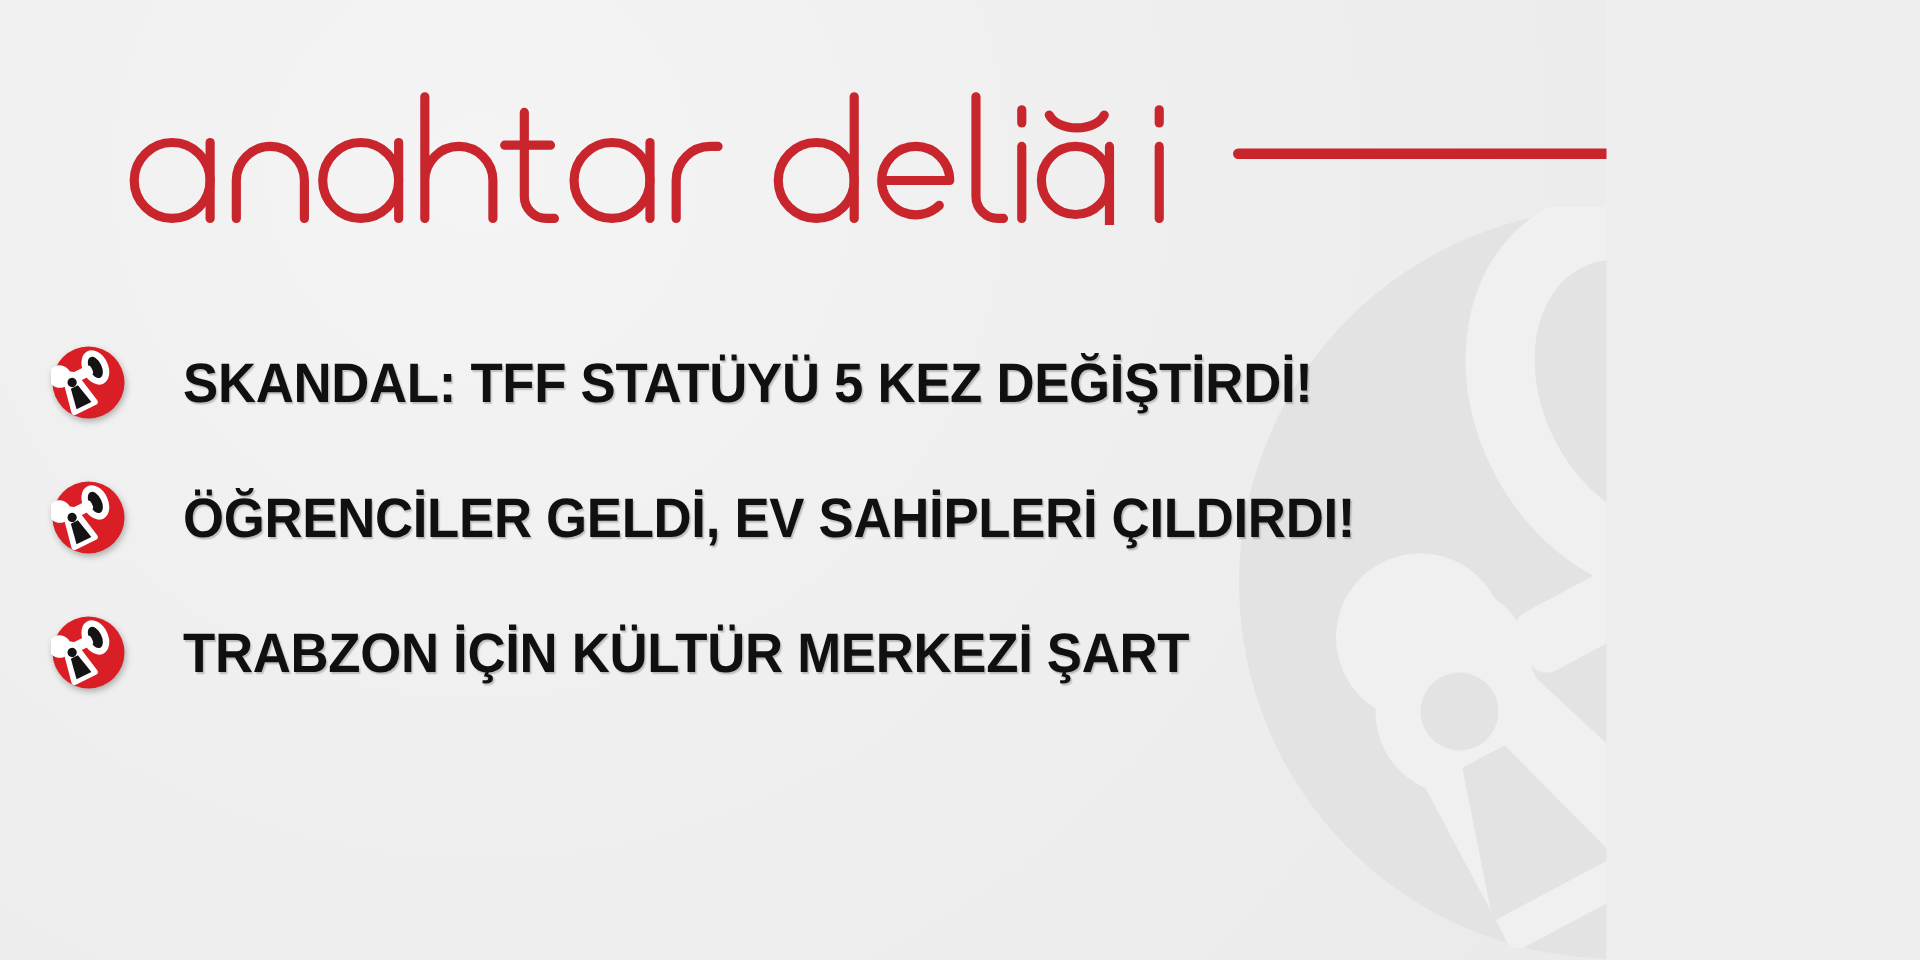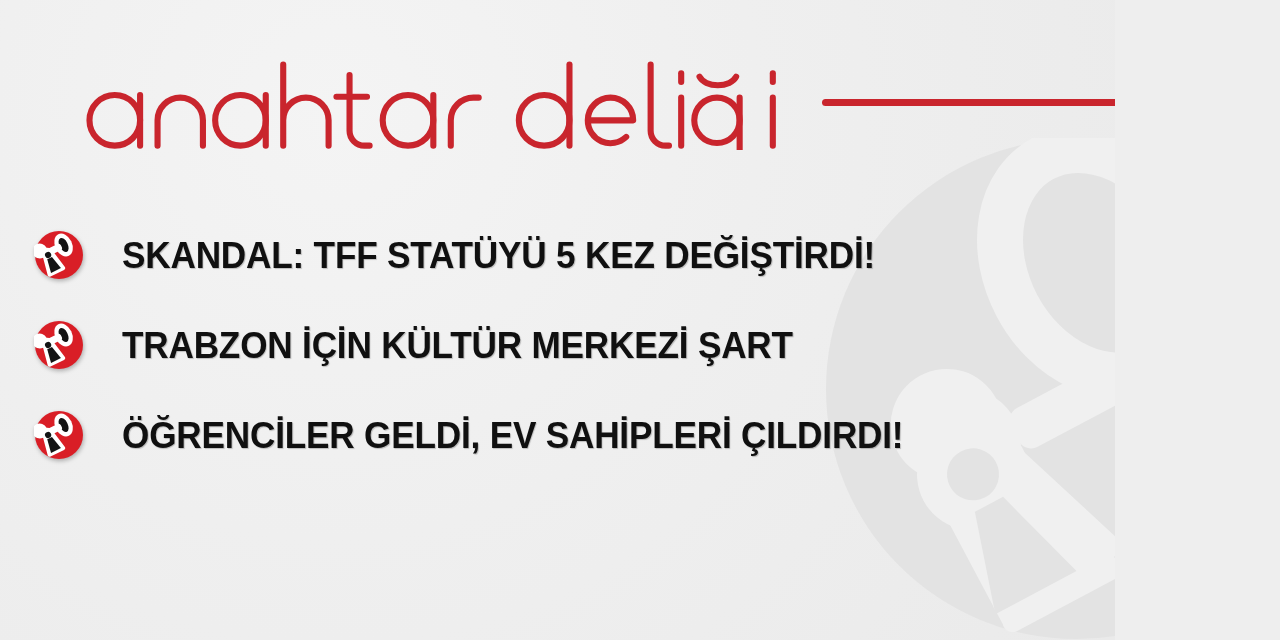--- a/index.html
+++ b/index.html
@@ -14,21 +14,20 @@
     background: #eeeeee;
   }
 
   #stage {
     position: relative;
     width: 1071px;
     height: 640px;
     background:
       radial-gradient(circle at 30% 18%, #f4f4f4 0%, #efefef 45%, #eaeaea 100%);
     overflow: hidden;
-    padding-left: 44px;
   }
 
   
   #watermark {
     position: absolute;
     left: 825px;
     top: 138px;
     width: 502px;
     height: 502px;
     pointer-events: none;
@@ -193,34 +192,34 @@
           <g transform="translate(25,25) rotate(-26) translate(-25,-25)">
             <ellipse cx="33.5" cy="18" rx="8.5" ry="12" fill="#ffffff"></ellipse>
             <ellipse cx="33.5" cy="18" rx="4.2" ry="7.6" fill="#141414"></ellipse>
             <rect x="17" y="14.5" width="14" height="7" rx="2.5" fill="#ffffff"></rect>
             <path d="M17 13 a7.5 7.5 0 1 0 -7.5 7.5 L6 38 a2 2 0 0 0 2 2.6 h15 a2 2 0 0 0 2 -2.6 l-3.5 -17.5 a7.5 7.5 0 0 0 -4.5 -7.5 z" fill="#ffffff"></path>
             <circle cx="15.2" cy="20.2" r="3.1" fill="#141414"></circle>
             <path d="M12.6 23.6 h5.2 L21 37.6 h-11 Z" fill="#141414"></path>
           </g>
         </svg>
       </span>
-      <span class="headline-text">TRABZON İÇİN KÜLTÜR MERKEZİ ŞART</span>
+      <span class="headline-text">ÖĞRENCİLER GELDİ, EV SAHİPLERİ ÇILDIRDI!</span>
     </div>
 
     <div class="headline-item">
       <span class="bullet">
         <svg width="50" height="50" viewBox="0 0 50 50">
           <circle cx="25" cy="25" r="24" fill="#d91e26"></circle>
           <g transform="translate(25,25) rotate(-26) translate(-25,-25)">
             <ellipse cx="33.5" cy="18" rx="8.5" ry="12" fill="#ffffff"></ellipse>
             <ellipse cx="33.5" cy="18" rx="4.2" ry="7.6" fill="#141414"></ellipse>
             <rect x="17" y="14.5" width="14" height="7" rx="2.5" fill="#ffffff"></rect>
             <path d="M17 13 a7.5 7.5 0 1 0 -7.5 7.5 L6 38 a2 2 0 0 0 2 2.6 h15 a2 2 0 0 0 2 -2.6 l-3.5 -17.5 a7.5 7.5 0 0 0 -4.5 -7.5 z" fill="#ffffff"></path>
             <circle cx="15.2" cy="20.2" r="3.1" fill="#141414"></circle>
             <path d="M12.6 23.6 h5.2 L21 37.6 h-11 Z" fill="#141414"></path>
           </g>
         </svg>
       </span>
-      <span class="headline-text">ÖĞRENCİLER GELDİ, EV SAHİPLERİ ÇILDIRDI!</span>
+      <span class="headline-text">TRABZON İÇİN KÜLTÜR MERKEZİ ŞART</span>
     </div>
 
   </div>
 </div>
 
 </body></html>

